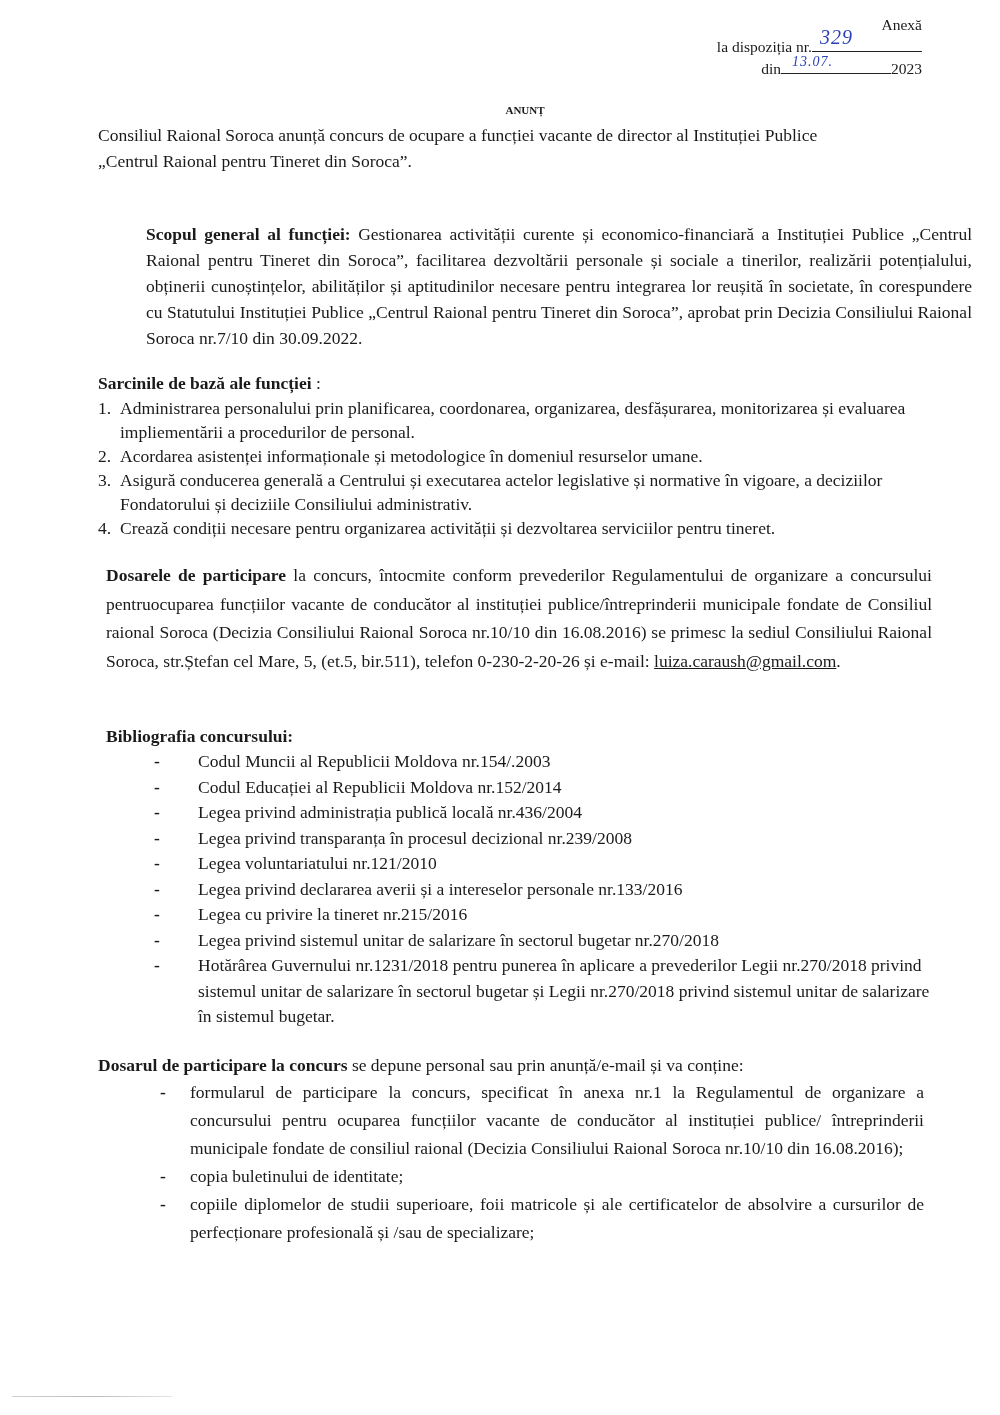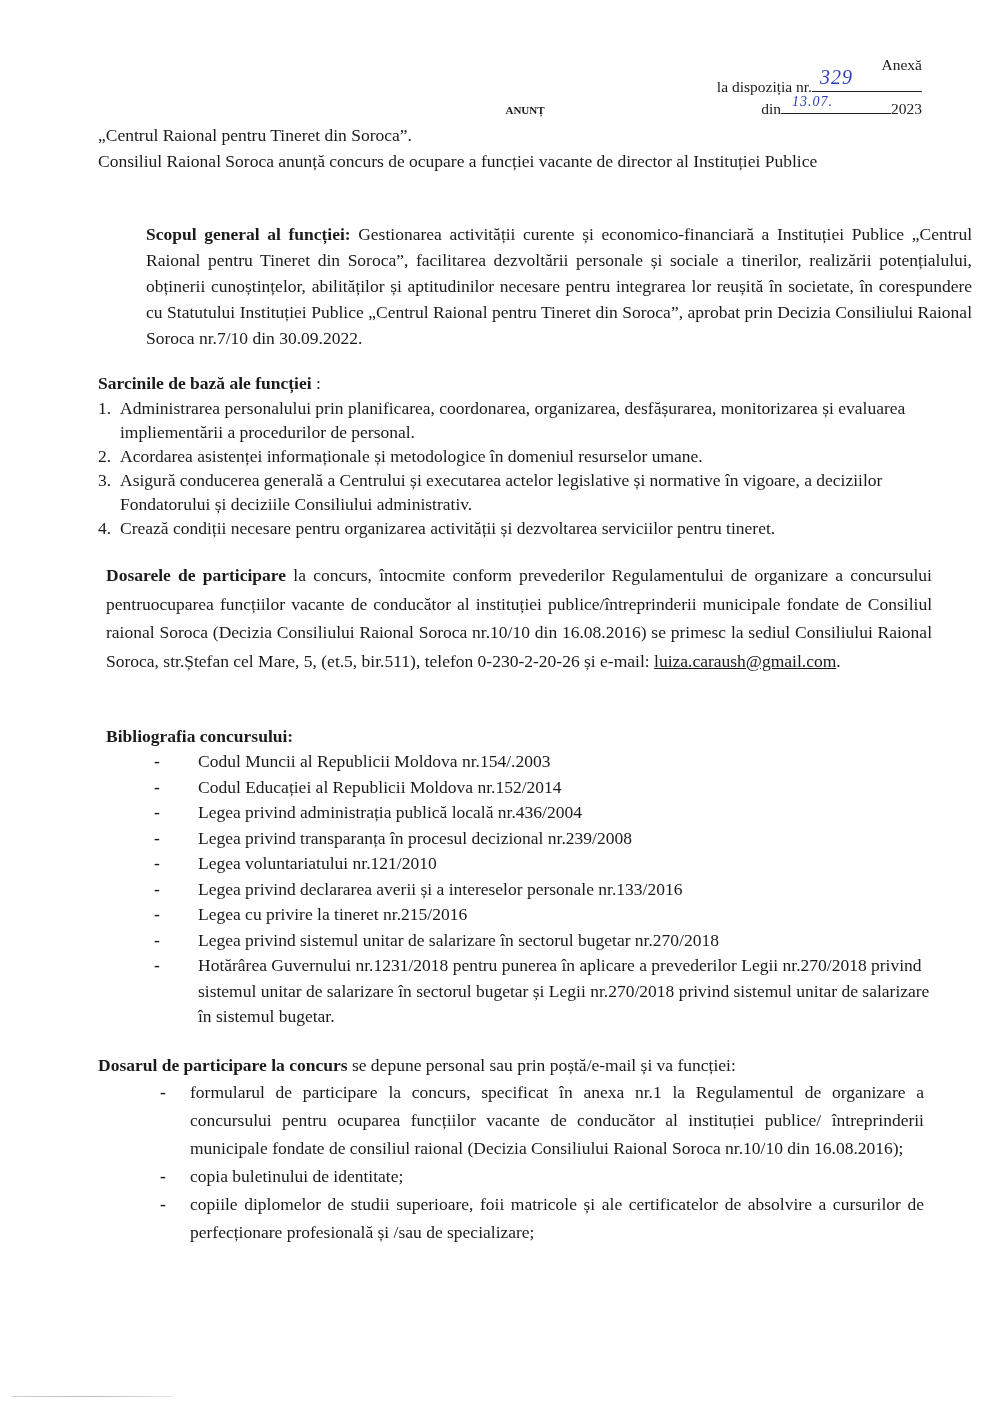--- a/index.html
+++ b/index.html
@@ -4,21 +4,21 @@
   <style>
     html, body { margin: 0; padding: 0; background: #ffffff; }
     body {
       width: 1000px; height: 1415px; position: relative; overflow: hidden;
       font-family: "Liberation Serif", "DejaVu Serif", serif;
       color: #1a1a1a;
     }
     .page { position: absolute; left: 0; top: 0; width: 1000px; height: 1415px; background: #fff; }
     .annex {
       position: absolute; right: 78px; top: 14px; text-align: right;
-      font-size: 15.5px; line-height: 21px; margin-top: 40px;
+      font-size: 15.5px; line-height: 21px;
     }
     .annex .row { white-space: nowrap; }
     .blank {
       display: inline-block; border-bottom: 1px solid #222; position: relative;
       height: 16px; vertical-align: baseline;
     }
     .blank.nr { width: 110px; }
     .blank.din { width: 110px; }
     .hw {
       position: absolute; left: 8px; top: -8px;
@@ -65,22 +65,22 @@
       <span>la dispoziția nr.</span><span class="blank nr"><span class="hw">329</span></span>
     </div>
     <div class="row">
       <span>din</span><span class="blank din"><span class="hw date">13.07.</span></span><span>2023</span>
     </div>
   </div>
 
   <div class="title">ANUNȚ</div>
 
   <div class="block intro">
+    <div>Consiliul Raional Soroca anunță concurs de ocupare a funcției vacante de director al Instituției Publice</div>
     <div>„Centrul Raional pentru Tineret din Soroca”.</div>
-    <div>Consiliul Raional Soroca anunță concurs de ocupare a funcției vacante de director al Instituției Publice</div>
   </div>
 
   <div class="block scop">
     <span class="b">Scopul general  al funcției:</span><span> Gestionarea activității curente și economico-financiară a Instituției Publice „Centrul Raional pentru Tineret din Soroca”, facilitarea dezvoltării personale și sociale a tinerilor, realizării potențialului, obținerii cunoștințelor, abilităților și aptitudinilor necesare pentru integrarea lor reușită în societate, în corespundere cu Statutului Instituției Publice „Centrul Raional pentru Tineret din Soroca”, aprobat prin Decizia Consiliului Raional Soroca nr.7/10 din 30.09.2022.</span>
   </div>
 
   <div class="block sarc">
     <div><span class="b">Sarcinile de bază ale funcției</span><span> :</span></div>
     <ol>
       <li><span class="num">1.</span><span>Administrarea personalului prin planificarea, coordonarea, organizarea, desfășurarea, monitorizarea și evaluarea impliementării a procedurilor de personal.</span></li>
@@ -103,21 +103,21 @@
       <li><span class="dash">-</span><span>Legea  privind transparanța  în procesul decizional nr.239/2008</span></li>
       <li><span class="dash">-</span><span>Legea voluntariatului nr.121/2010</span></li>
       <li><span class="dash">-</span><span>Legea privind declararea averii și a intereselor personale nr.133/2016</span></li>
       <li><span class="dash">-</span><span>Legea cu privire la tineret nr.215/2016</span></li>
       <li><span class="dash">-</span><span>Legea privind sistemul unitar de salarizare în sectorul bugetar nr.270/2018</span></li>
       <li><span class="dash">-</span><span>Hotărârea Guvernului nr.1231/2018 pentru punerea în aplicare a prevederilor Legii nr.270/2018 privind sistemul unitar de salarizare în sectorul bugetar și Legii nr.270/2018 privind sistemul unitar de salarizare în sistemul bugetar.</span></li>
     </ul>
   </div>
 
   <div class="block dosar">
-    <div><span class="b">Dosarul de participare la concurs</span><span> se depune personal sau prin poștă/e-mail și va funcției:</span></div>
+    <div><span class="b">Dosarul de participare la concurs</span><span> se depune personal sau prin anunță/e-mail și va conține:</span></div>
     <ul class="dash-list">
       <li><span class="dash">-</span><span>formularul de participare la concurs, specificat în anexa nr.1 la Regulamentul de organizare a concursului pentru ocuparea funcțiilor vacante de conducător al instituției publice/ întreprinderii municipale fondate de consiliul raional (Decizia Consiliului Raional Soroca nr.10/10 din 16.08.2016);</span></li>
       <li><span class="dash">-</span><span>copia buletinului de identitate;</span></li>
       <li><span class="dash">-</span><span>copiile diplomelor de studii superioare, foii matricole și ale certificatelor de absolvire a cursurilor de perfecționare profesională și /sau de specializare;</span></li>
     </ul>
   </div>
 
   <div class="scan-line"></div>
 </div>
 

